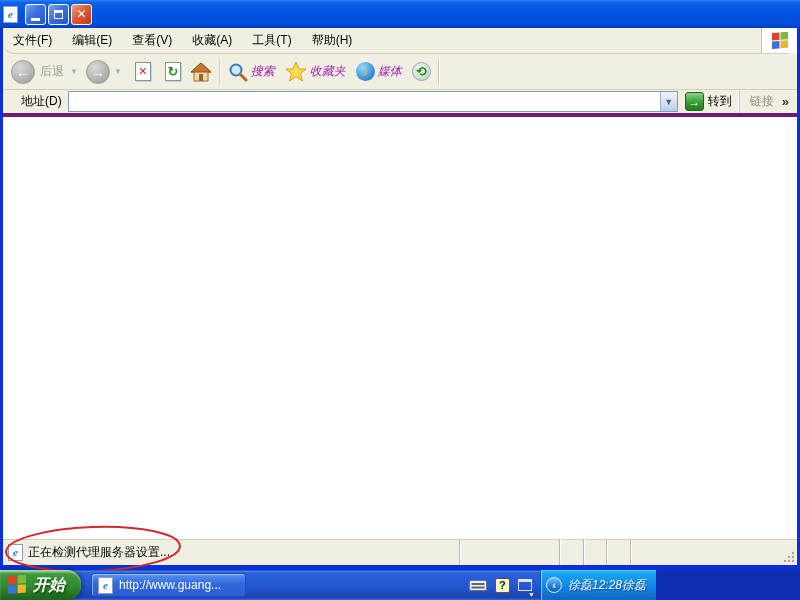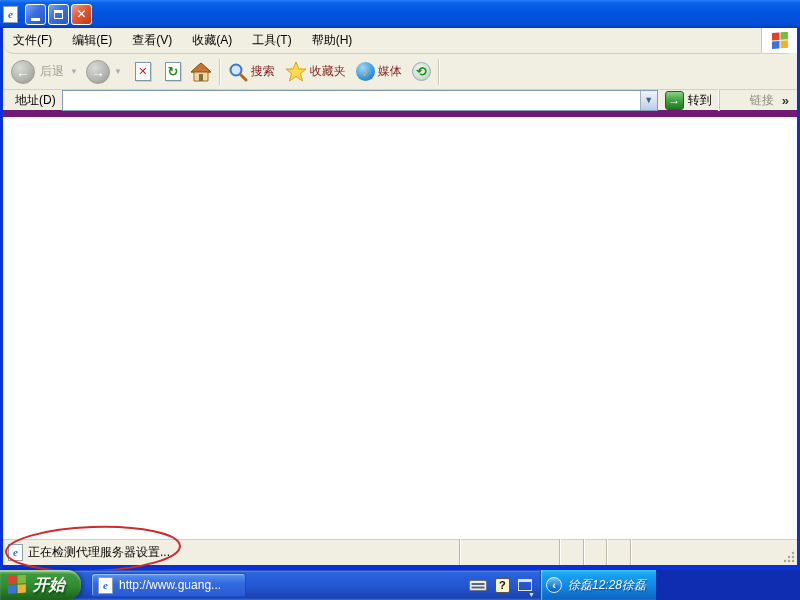--- a/index.html
+++ b/index.html
@@ -41,47 +41,47 @@
     background:radial-gradient(circle at 35% 30%,#d8dad6 0%,#b4b7b2 55%,#94978f 100%);
     border:1px solid #9da093; color:#fff; font-weight:bold; font-size:14px;
     display:flex; align-items:center; justify-content:center; }
   .nav-label-disabled { color:#9c9e90; margin:0 2px 0 5px; }
   .mini-caret { color:#aab; font-size:8px; margin:0 4px; }
   .page-icon { width:16px; height:19px; background:#fff; border:1px solid #7e94a8;
     display:flex; align-items:center; justify-content:center; margin:0 5px;
     box-shadow:1px 1px 0 rgba(0,0,0,.12); }
   .page-icon .pg-red   { color:#d21f1f; font-weight:bold; font-size:11px; }
   .page-icon .pg-green { color:#1d8a1d; font-weight:bold; font-size:13px; }
-  .tool-label { margin:0 6px 0 3px; color:#7f1d1d; }
+  .tool-label { margin:0 6px 0 3px; color:#a21caf;font-style:italic; }
   .toolbtn { display:flex; align-items:center; cursor:default; padding:2px 2px; border-radius:3px; }
   .globe-icon { width:19px; height:19px; border-radius:50%;
     background:radial-gradient(circle at 35% 30%,#9fd8f7 0%,#3f9ae0 55%,#1a64b4 100%);
     color:#ffb400; font-weight:bold; font-size:12px; display:flex; align-items:center; justify-content:center; }
   .hist-icon { width:19px; height:19px; border-radius:50%;
     background:radial-gradient(circle at 40% 35%,#eef6ee 0%,#cfe0d0 60%,#a8bfaa 100%);
     border:1px solid #9ab; color:#1d8a1d; font-weight:bold; font-size:13px;
     display:flex; align-items:center; justify-content:center; }
 
   
-  .addressbar { height:27px; flex:0 0 27px; display:flex; align-items:center; padding:0 4px 0 12px;
-    background:#f1efe2; border-bottom:7px solid #701a75; }
+  .addressbar { height:27px; flex:0 0 27px; display:flex; align-items:center; padding:0 4px 0 18px;
+    background:#f1efe2; border-bottom:4px solid #701a75; }
   .addr-label { margin-right:6px; color:#000; }
   .addr-box { flex:1; height:21px; background:#fff; border:1px solid #7f9db9; display:flex; }
   .addr-input { flex:1; border:none; outline:none; font:12px "Liberation Sans",sans-serif; padding:1px 3px; }
   .combo-btn { width:17px; background:linear-gradient(to bottom,#eef2fb 0%,#d5deef 60%,#bccbe8 100%);
     border-left:1px solid #9ab0c8; color:#44618e; font-size:9px;
     display:flex; align-items:center; justify-content:center; cursor:default; }
   .go-btn { display:flex; align-items:center; padding:0 7px; cursor:default; }
   .go-icon { width:19px; height:19px; border-radius:3px; margin-right:4px;
     background:linear-gradient(to bottom,#8ed08a 0%,#3ea23a 50%,#1f7a1e 100%);
     border:1px solid #196619; color:#fff; font-weight:bold; font-size:12px;
     display:flex; align-items:center; justify-content:center; }
   .links-area { display:flex; align-items:center; border-left:1px solid #c9c6b2;
     box-shadow:-1px 0 0 #fff; padding:0 4px 0 10px; height:22px; }
-  .links-label { color:#8c8e80; margin-right:8px;margin-left:20px; }
+  .links-label { color:#8c8e80; margin-right:8px; }
   .links-chev { color:#333; font-weight:bold; font-size:13px; }
 
   
   .content { flex:1; background:#fff; }
   .statusbar { height:27px; flex:0 0 27px; display:flex; align-items:stretch;
     background:#f1efe2; border-top:1px solid #fff; box-shadow:inset 0 1px 0 #d4d0bc; }
   .status-main { flex:1; display:flex; align-items:center; padding-left:5px; color:#000; }
   .status-pane { border-left:1px solid #bdb9a6; box-shadow:inset 1px 0 0 #fff; }
   .sp-a { width:100px; } .sp-b { width:24px; } .sp-c { width:23px; } .sp-d { width:24px; }
   .sp-e { width:167px; display:flex; align-items:flex-end; justify-content:flex-end; padding:0 2px 2px 0; }

